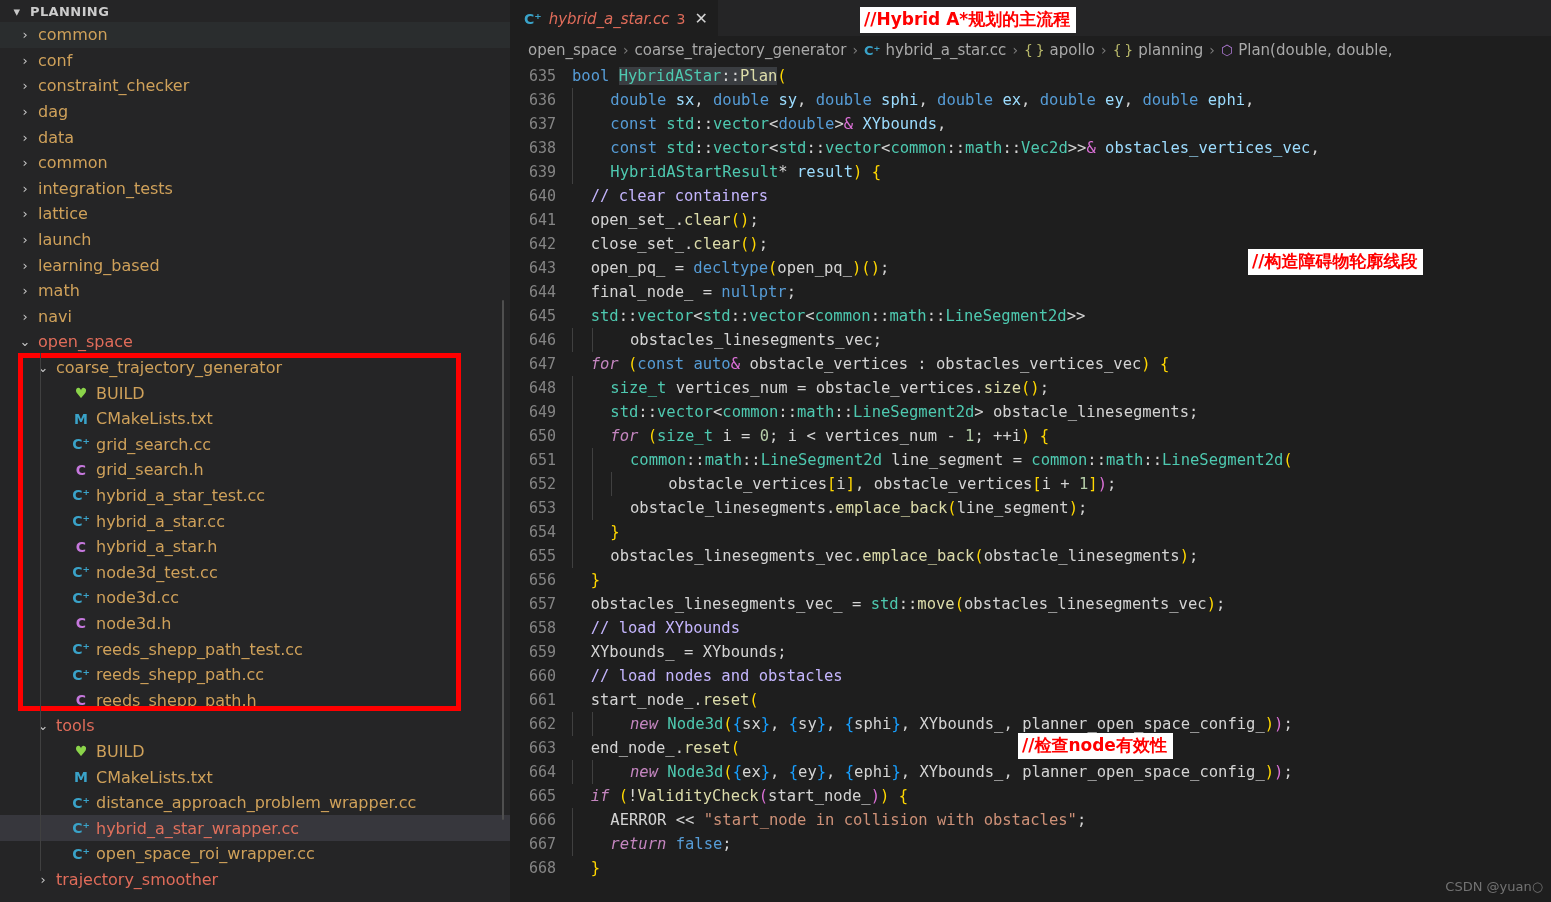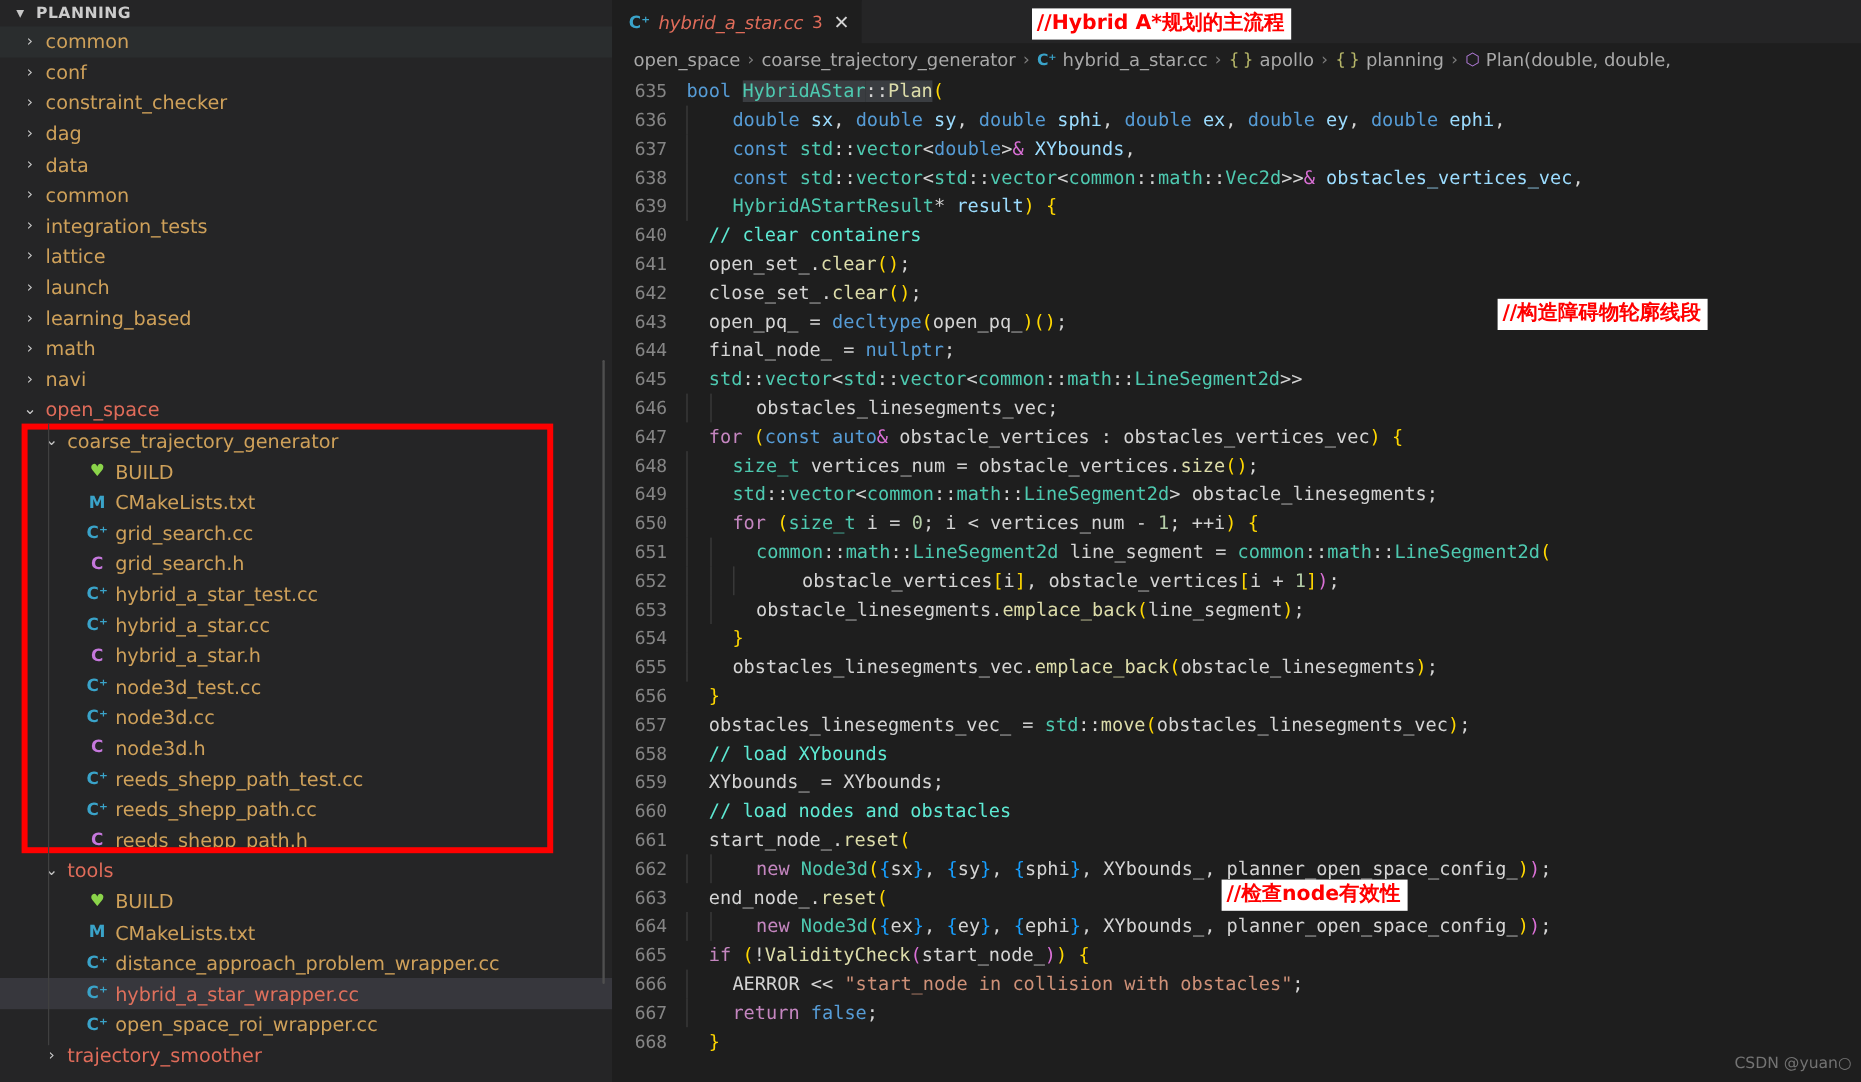--- a/index.html
+++ b/index.html
@@ -193,27 +193,27 @@
     display: inline-block;
     width: 0;
     border-left: 1px solid #404040;
     height: 24px;
     vertical-align: top;
     position: relative;
   }
 
   
   .t-key   { color: #569cd6; }   
-  .t-ctl   { color: #c586c0; }   
+  .t-ctl   { color: #c586c0; font-style: italic; }   
   .t-type  { color: #4ec9b0; }   
   .t-fn    { color: #dcdcaa; }   
   .t-var   { color: #9cdcfe; }   
   .t-num   { color: #b5cea8; }
   .t-str   { color: #ce9178; }
-  .t-cmt   { color: #5eead4; }
+  .t-cmt   { color: #c4b5fd; }
   .t-yel   { color: #ffd700; }
   .t-pur   { color: #da70d6; }
   .t-blu   { color: #179fff; }
   .t-plain { color: #d4d4d4; }
   .t-sel   { background: #3a3d41; }
 
   .note {
     position: absolute;
     background: #ffffff;
     color: #ff0000;

